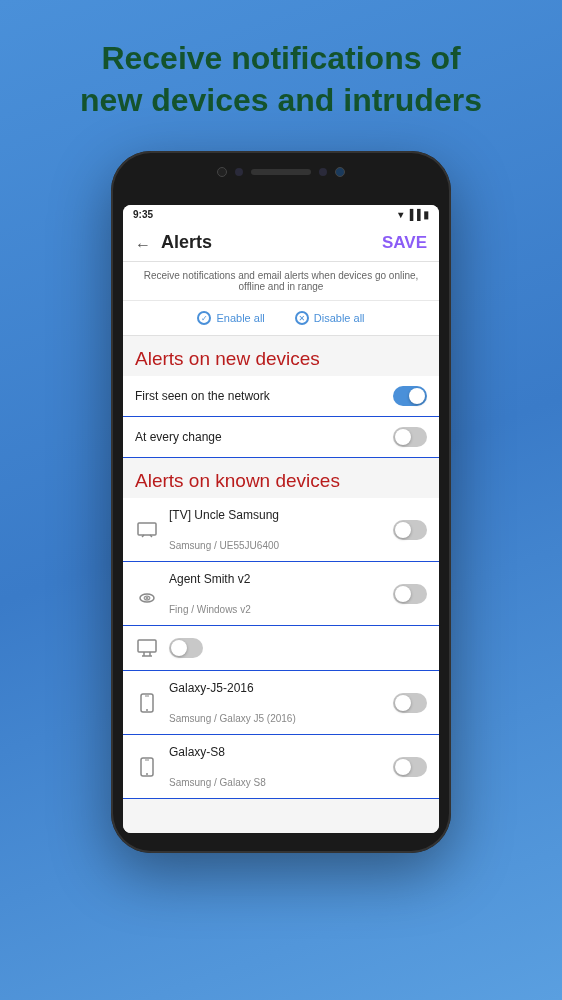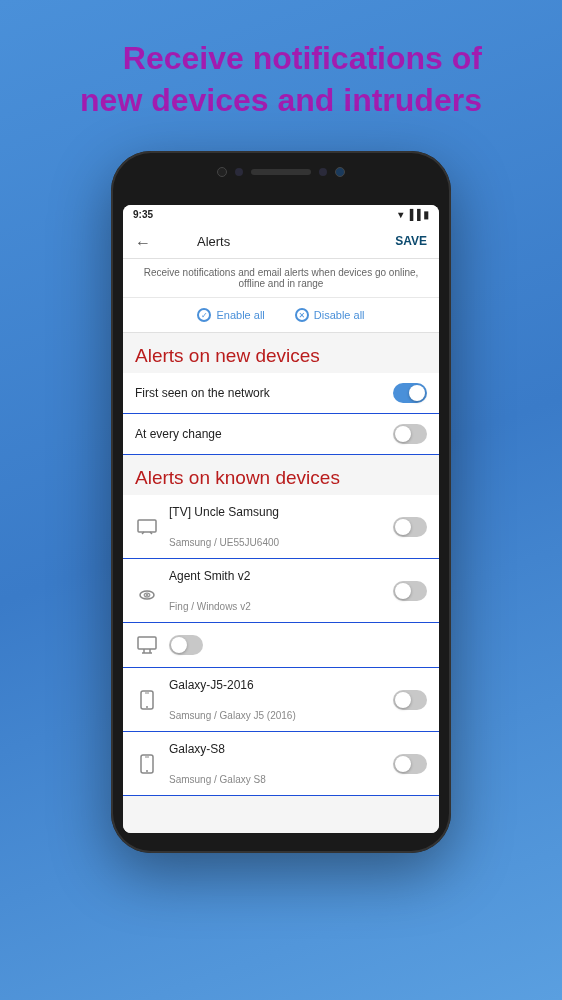--- a/index.html
+++ b/index.html
@@ -8,24 +8,24 @@
       height: 1000px;
       background: linear-gradient(160deg, #4a90d9 0%, #3a7bc8 50%, #5a9fe0 100%);
       display: flex;
       flex-direction: column;
       align-items: center;
       font-family: 'Arial', sans-serif;
       overflow: hidden;
     }
 
     .headline {
-      color: #a21caf;
+      color: #14532d;
       font-size: 32px;
       font-weight: 600;
-      text-align: right;
+      text-align: center;
       line-height: 1.3;
       padding: 38px 40px 30px 40px;
     }
 
     .phone-wrapper {
       position: relative;
       width: 340px;
       height: 702px;
       flex-shrink: 0;
     }
@@ -109,30 +109,29 @@
       border-bottom: 1px solid #e0e0e0;
       flex-shrink: 0;
     }
     .back-arrow {
       font-size: 16px;
       color: #555;
       margin-right: 10px;
       cursor: pointer;
     }
     .app-title {
-      font-size: 13px;
-      font-weight: 400;
+      font-size: 18px;
+      font-weight: 700;
       color: #222;
       flex: 1;
-      margin-left: 36px;
     }
     .save-btn {
-      font-size: 12px;
+      font-size: 17px;
       font-weight: 600;
-      color: #0c4a6e;
+      color: #8b5cf6;
       cursor: pointer;
     }
 
     
     .description {
       background: #fff;
       padding: 8px 12px;
       font-size: 10px;
       color: #666;
       text-align: center;

